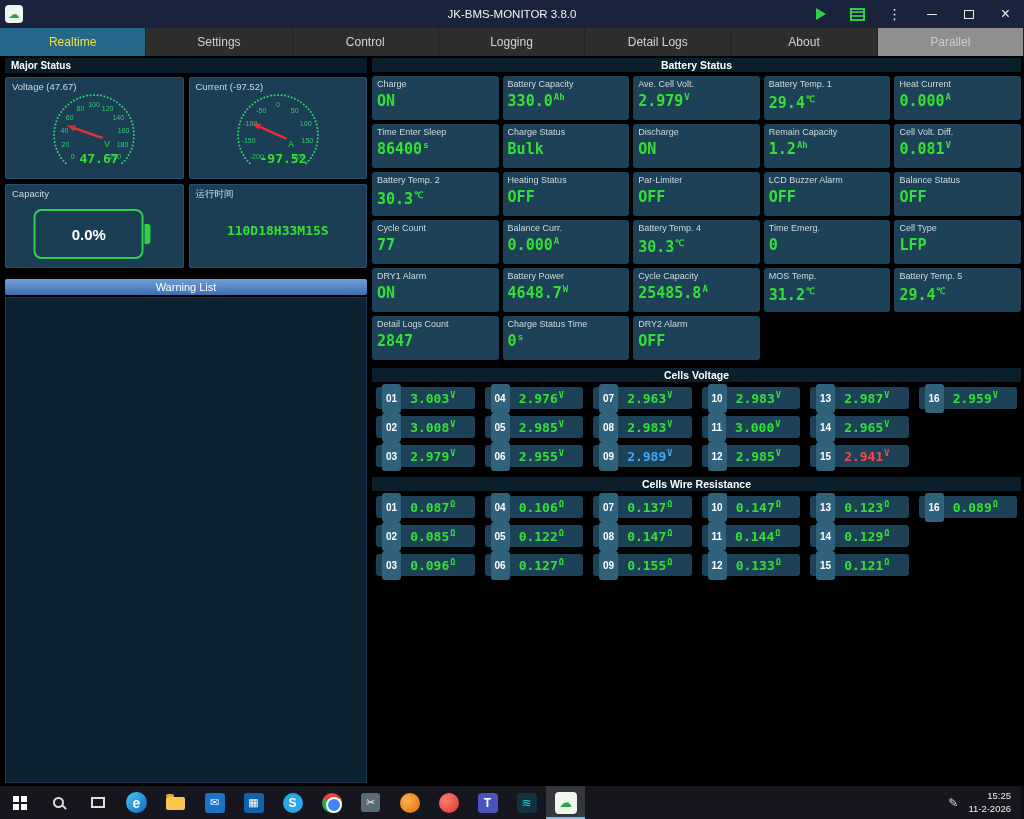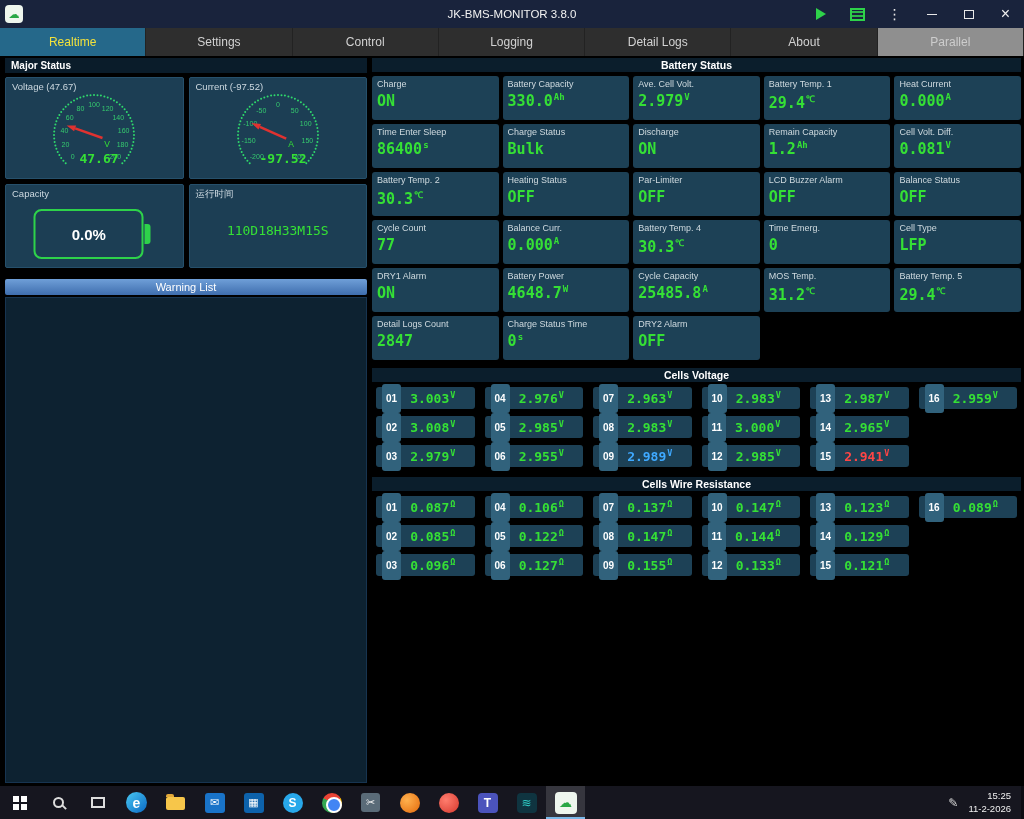--- a/index.html
+++ b/index.html
@@ -49,21 +49,21 @@
 
   .mini-row { display:flex; gap:5px; margin-top:5px; }
   .mini-box { flex:1; height:84px; background:#1c3e54; border:1px solid #26506b; border-radius:2px; position:relative; }
   .battery { position:absolute; left:50%; top:24px; transform:translateX(-55%);
              width:110px; height:50px; border:2.5px solid #2ed24a; border-radius:8px;
              display:flex; align-items:center; justify-content:center;
              color:#fff; font-weight:bold; font-size:15px; }
   .battery::after { content:""; position:absolute; right:-9px; top:13px; width:6px; height:20px;
                     background:#2ed24a; border-radius:0 3px 3px 0; }
   .runtime-value { position:absolute; left:0; right:0; top:38px; text-align:center;
-                   color:#35e035; font-weight:normal; font-size:13px;
+                   color:#35e035; font-weight:bold; font-size:13px;
                    font-family:"DejaVu Sans Mono",monospace; }
 
   .warning-bar { margin-top:11px; height:16px; border-radius:2px;
                  background:linear-gradient(#6f9fd8,#3f6eae); color:#fff; font-weight:normal;
                  font-size:11px; display:flex; align-items:center; justify-content:center; }
   .warning-list { margin-top:2px; height:486px; background:#0d2231; border:1px solid #173450; }
 
   .tiles-grid { margin-top:4px; display:grid; grid-template-columns:repeat(5,1fr); gap:4px; }
   .tile { height:44px; background:#1d4156; border-radius:3px; padding:3px 5px; overflow:hidden; }
   .tile-label { font-size:9px; color:#cfdadf; white-space:nowrap; overflow:hidden; }

